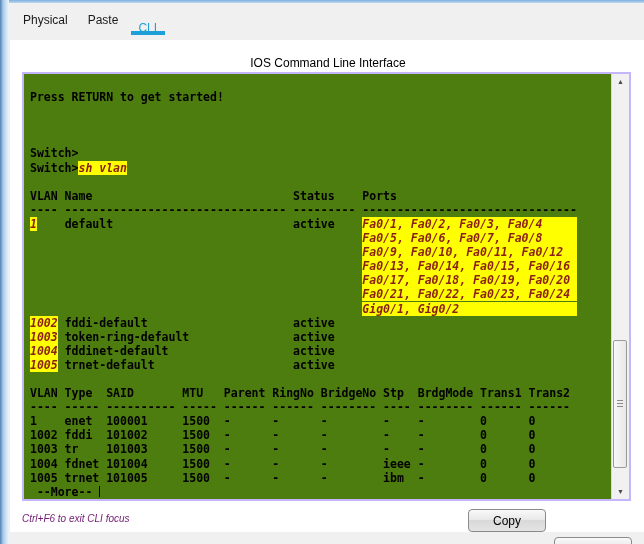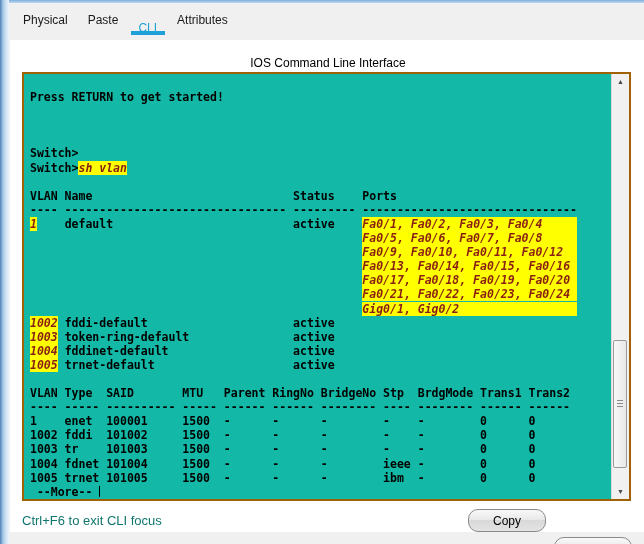--- a/index.html
+++ b/index.html
@@ -17,58 +17,57 @@
   .tab{position:relative;display:flex;align-items:center;margin-right:20px;
     font-size:12px;color:#1a1a1a;cursor:default;}
   .tab.active{color:var(--accent);margin-top:16px;}
   .tab.active::after{content:"";position:absolute;left:-7px;right:-8px;bottom:0;height:4px;
     background:var(--accent);}
   
   .pane{position:absolute;left:10px;top:40px;width:636px;height:492px;background:#ffffff;}
   .title{position:absolute;left:0;top:16px;width:100%;text-align:center;font-size:12px;color:#000;}
   
   .terminal{position:absolute;left:12px;top:32px;width:605px;height:425px;
-    border:2px solid #a16207;background:#14b8a6;}
+    border:2px solid #c4b5fd;background:#4d7c0f;}
   .term-text{position:absolute;left:6px;top:2px;right:18px;bottom:0;overflow:hidden;
     font-family:"DejaVu Sans Mono",monospace;font-weight:bold;font-size:11.5px;
     line-height:14.1px;white-space:pre;color:#000;}
   .tline{height:14.1px;}
   .hl{background:var(--hl-bg);color:var(--hl-text);font-style:italic;}
   .cur{display:inline-block;width:1px;height:11px;background:#000;vertical-align:-1px;}
   
   .scrollbar{position:absolute;top:0;right:0;bottom:0;width:17px;background:#f1f1f1;
     border-left:1px solid #d9d9d9;}
   .sb-btn{height:15px;display:flex;align-items:center;justify-content:center;
     font-size:7px;color:#4a4a4a;background:#f1f1f1;}
   .sb-btn.down{position:absolute;bottom:0;left:0;right:0;}
   .sb-thumb{position:absolute;left:1px;right:2px;top:266px;height:126px;
     background:linear-gradient(90deg,#f8f8f8,#e8e8e8);
     border:1px solid #9a9a9a;border-radius:2px;}
   .sb-grip{position:absolute;left:3px;right:3px;top:50%;height:7px;margin-top:-4px;
     background:repeating-linear-gradient(180deg,#8a8a8a 0,#8a8a8a 1px,transparent 1px,transparent 3px);}
   
-  .footer-hint{position:absolute;left:12px;top:473px;font-size:13px;color:#0f766e;}
+  .footer-hint{position:absolute;left:12px;top:473px;font-size:10px;color:#701a75;font-style:italic;}
   .btn{position:absolute;top:469px;width:78px;height:23px;font-size:12px;color:#000;
     font-family:"Liberation Sans",sans-serif;
-    border:1px solid #8a8a8a;border-radius:10px;
+    border:1px solid #8a8a8a;border-radius:4px;
     background:linear-gradient(180deg,#f9f9f9,#e9e9e9 45%,#d9d9d9 50%,#e3e3e3);}
   .btn.copy{left:458px;}
   .btn.paste{left:544px;margin-top:28px;}
 </style>
 </head>
 <body>
 
 <div class="frame-top"></div>
 <div class="frame-left"></div>
 
 <div class="tabbar" id="tabbar">
     <div class="tab">Physical</div>
     <div class="tab">Paste</div>
     <div class="tab active">CLI</div>
-    <div class="tab">Attributes</div>
   </div>
 
 <div class="pane">
   <div class="title">IOS Command Line Interface</div>
 
   <div class="terminal">
     <div class="term-text" id="term"><div class="tline"></div><div class="tline"><span>Press RETURN to get started!</span></div><div class="tline"></div><div class="tline"></div><div class="tline"></div><div class="tline"><span>Switch&gt;</span></div><div class="tline"><span>Switch&gt;</span><span class="hl">sh vlan</span></div><div class="tline"></div><div class="tline"><span>VLAN Name                             Status    Ports</span></div><div class="tline"><span>---- -------------------------------- --------- -------------------------------</span></div><div class="tline"><span class="hl">1</span><span>    default                          active    </span><span class="hl">Fa0/1, Fa0/2, Fa0/3, Fa0/4     </span></div><div class="tline"><span>                                                </span><span class="hl">Fa0/5, Fa0/6, Fa0/7, Fa0/8     </span></div><div class="tline"><span>                                                </span><span class="hl">Fa0/9, Fa0/10, Fa0/11, Fa0/12  </span></div><div class="tline"><span>                                                </span><span class="hl">Fa0/13, Fa0/14, Fa0/15, Fa0/16 </span></div><div class="tline"><span>                                                </span><span class="hl">Fa0/17, Fa0/18, Fa0/19, Fa0/20 </span></div><div class="tline"><span>                                                </span><span class="hl">Fa0/21, Fa0/22, Fa0/23, Fa0/24 </span></div><div class="tline"><span>                                                </span><span class="hl">Gig0/1, Gig0/2                 </span></div><div class="tline"><span class="hl">1002</span><span> fddi-default                     active</span></div><div class="tline"><span class="hl">1003</span><span> token-ring-default               active</span></div><div class="tline"><span class="hl">1004</span><span> fddinet-default                  active</span></div><div class="tline"><span class="hl">1005</span><span> trnet-default                    active</span></div><div class="tline"></div><div class="tline"><span>VLAN Type  SAID       MTU   Parent RingNo BridgeNo Stp  BrdgMode Trans1 Trans2</span></div><div class="tline"><span>---- ----- ---------- ----- ------ ------ -------- ---- -------- ------ ------</span></div><div class="tline"><span>1    enet  100001     1500  -      -      -        -    -        0      0</span></div><div class="tline"><span>1002 fddi  101002     1500  -      -      -        -    -        0      0</span></div><div class="tline"><span>1003 tr    101003     1500  -      -      -        -    -        0      0</span></div><div class="tline"><span>1004 fdnet 101004     1500  -      -      -        ieee -        0      0</span></div><div class="tline"><span>1005 trnet 101005     1500  -      -      -        ibm  -        0      0</span></div><div class="tline"><span> --More-- </span><span class="cur"></span></div></div>
     <div class="scrollbar">
       <div class="sb-btn up">▲</div>
       <div class="sb-thumb">

